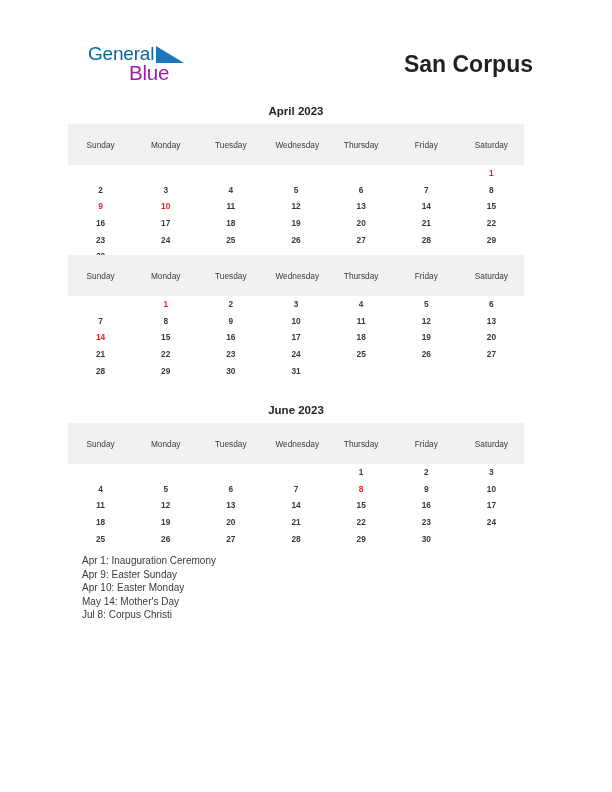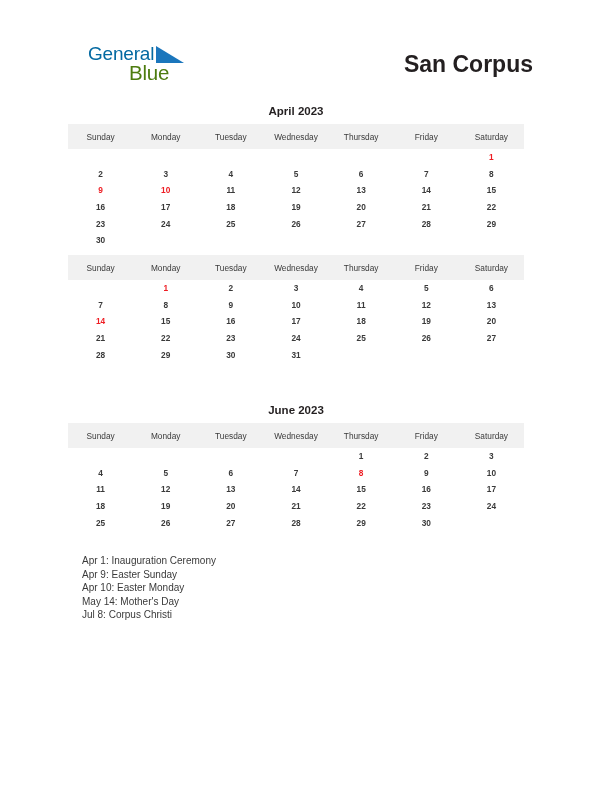--- a/index.html
+++ b/index.html
@@ -40,21 +40,21 @@
     color: #0369a1;
     line-height: 1;
     font-weight: 400;
   }
   .logo-blue {
     position: absolute;
     left: 41px;
     top: 19px;
     font-size: 20.5px;
     letter-spacing: -0.2px;
-    color: #4d7c0f;
+    color: #a21caf;
     line-height: 1;
     font-weight: 400;
   }
   .logo-triangle {
     position: absolute;
     left: 68px;
     top: 2px;
     width: 0;
     height: 0;
     border-left: 28px solid #1b76bc;
@@ -93,21 +93,21 @@
     table-layout: fixed;
   }
   table.cal th {
     background: #f1f1f1;
     font-size: 8.3px;
     font-weight: normal;
     color: #3a3a3a;
     height: 17px;
     text-align: center;
     vertical-align: middle;
-    padding: 4px;
+    padding: 12px;
     border: none;
   }
   table.cal td {
     font-size: 8.3px;
     font-weight: bold;
     color: #3a3a3a;
     height: 16.6px;
     text-align: center;
     vertical-align: middle;
     padding: 0;

